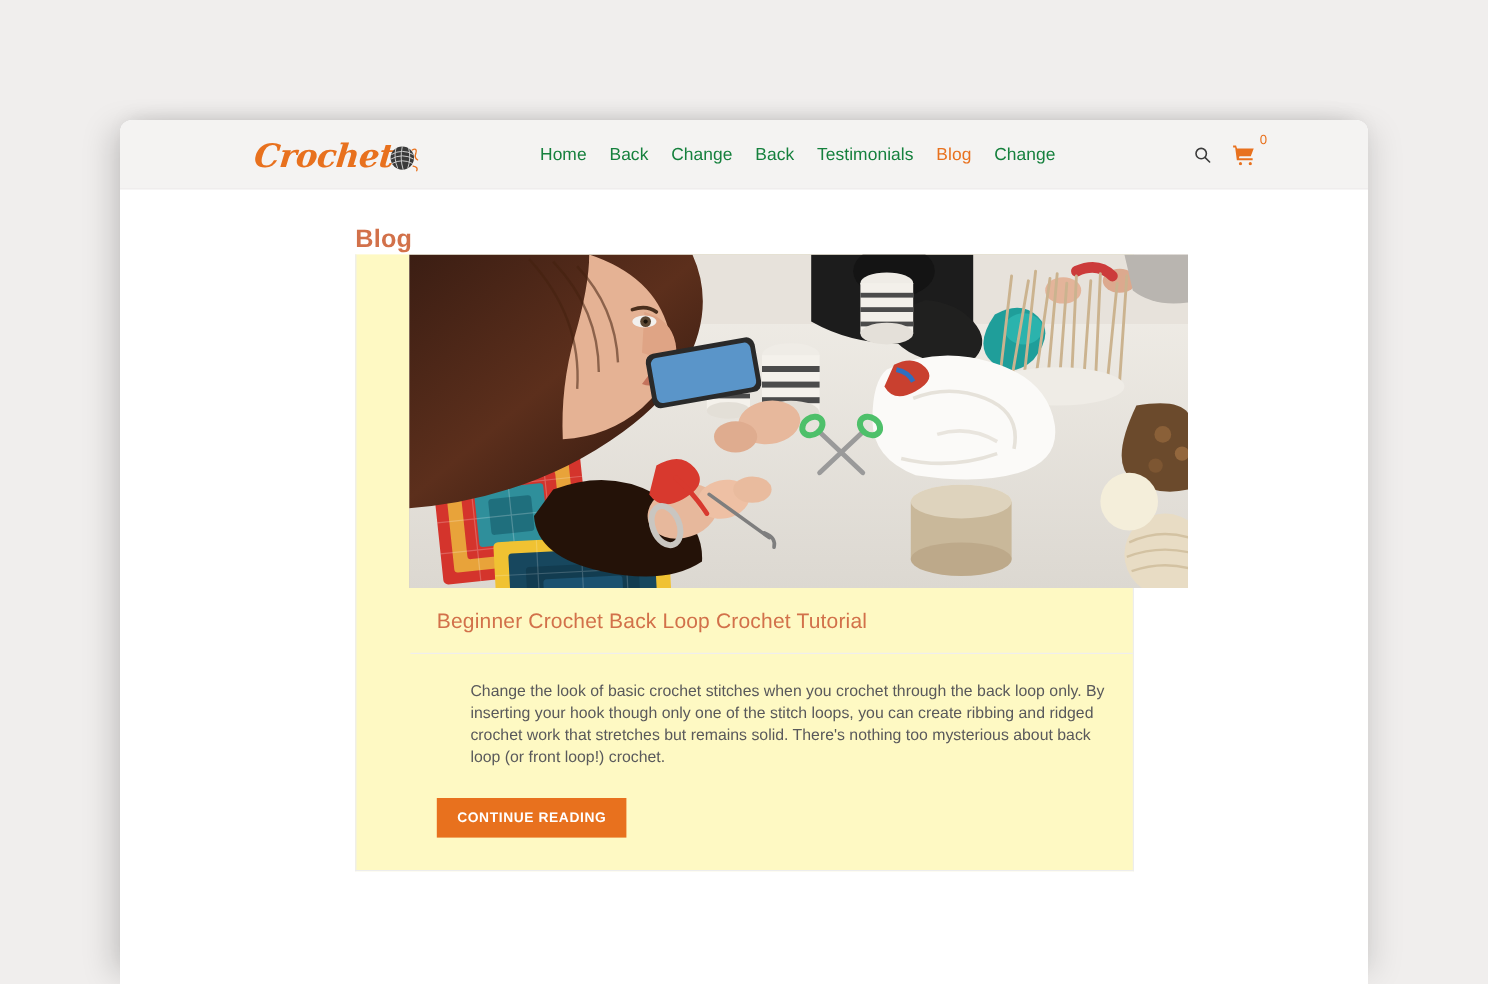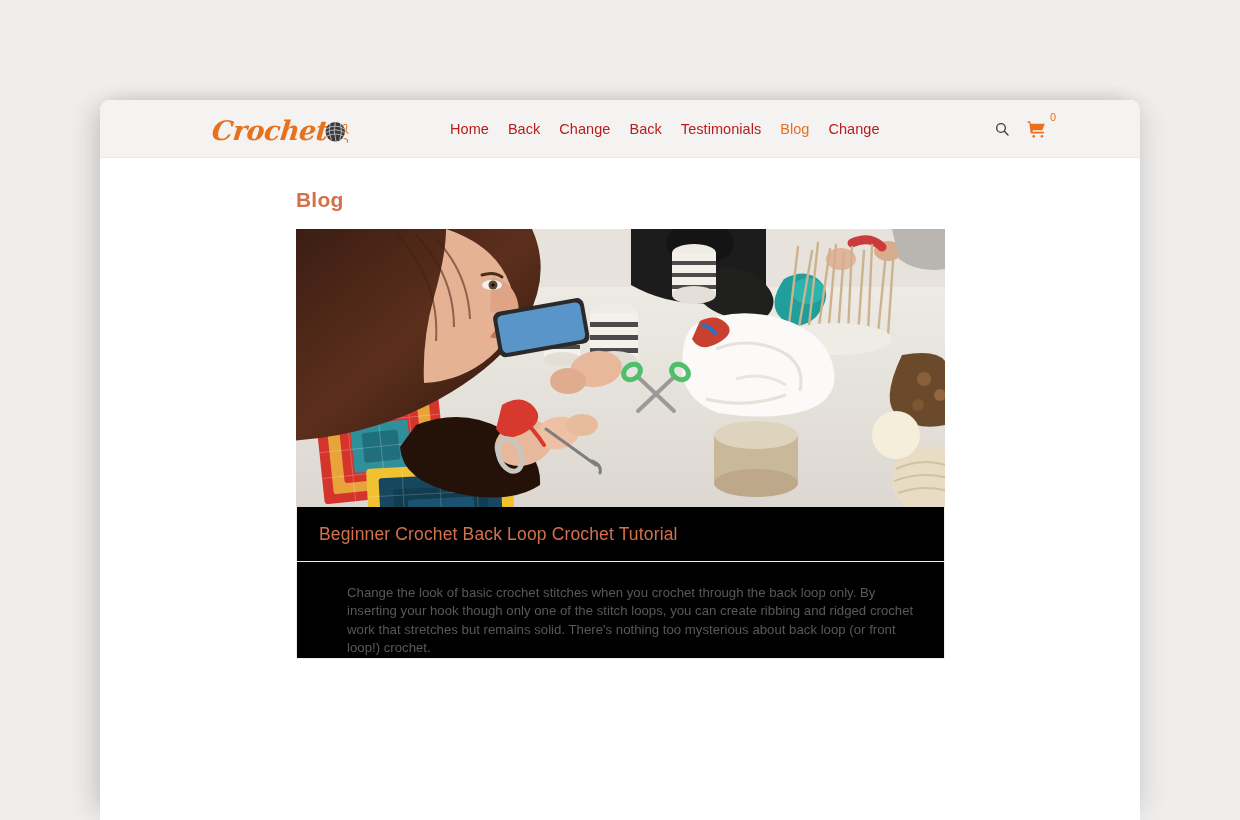--- a/index.html
+++ b/index.html
@@ -111,21 +111,21 @@
     position: absolute;
     left: 350px;
     top: 0;
     height: 58px;
     display: flex;
     align-items: center;
     gap: 19px;
   }
   .nav-link {
     font-size: 14.5px;
-    color: #b91c1c;
+    color: #15803d;
     text-decoration: none;
     letter-spacing: 0.05px;
     white-space: nowrap;
   }
   .nav-link.active { color: #e8711e; }
 
   .header-tools {
     position: absolute;
     right: 93px;
     top: 0;
@@ -156,25 +156,26 @@
     left: 196px;
     top: 30px;
     font-size: 21px;
     color: #d2714a;
     letter-spacing: 0.2px;
   }
 
   .post-card {
     position: absolute;
     left: 196px;
-    top: 71px;
+    top: 54px;
     width: 649px;
-    background: #000000;
+    background: #fef9c3;
     border: 1px solid #ededed;
     border-top: none;
+    padding-left: 45px;
   }
   .post-thumb {
     position: relative;
     width: 649px;
     height: 278px;
     overflow: hidden;
     background: #cfcac4;
     margin-left: -1px;
   }
   .post-thumb svg, .post-thumb2 svg { display: block; width: 100%; height: 100%; }
@@ -437,17 +438,18 @@
           <ellipse cx="272" cy="152" rx="18" ry="13" fill="#dfac8f"></ellipse>
         </svg>
       </div>
 
       <div class="post-title-row">
         <a class="post-title">Beginner Crochet Back Loop Crochet Tutorial</a>
       </div>
 
       <div class="post-body">
         <p class="post-excerpt">Change the look of basic crochet stitches when you crochet through the back loop only. By inserting your hook though only one of the stitch loops, you can create ribbing and ridged crochet work that stretches but remains solid. There's nothing too mysterious about back loop (or front loop!) crochet.</p>
+        <button class="btn-continue">CONTINUE READING</button>
       </div>
     </article>
 
   </div>
 </div>
 
 </body></html>

